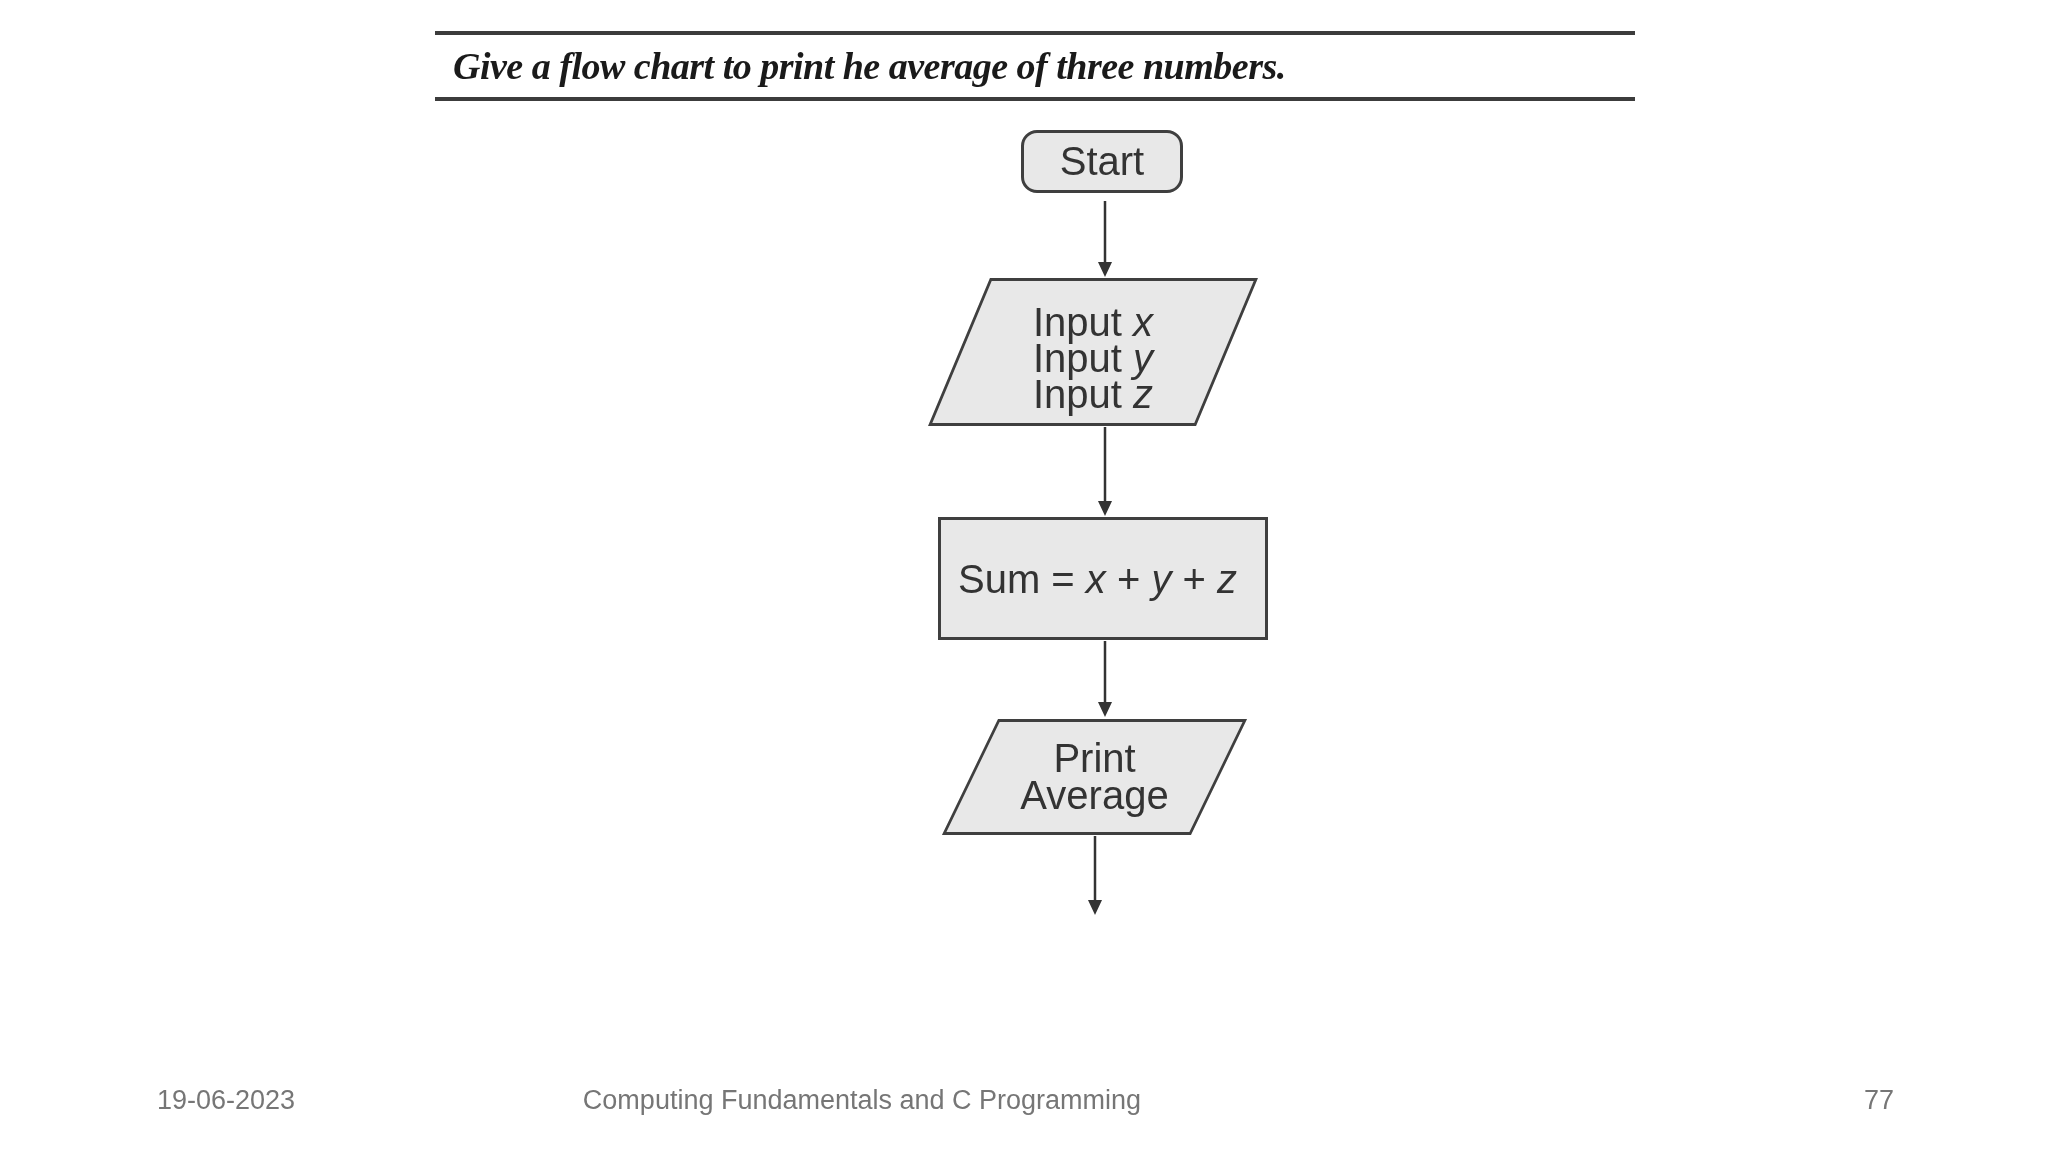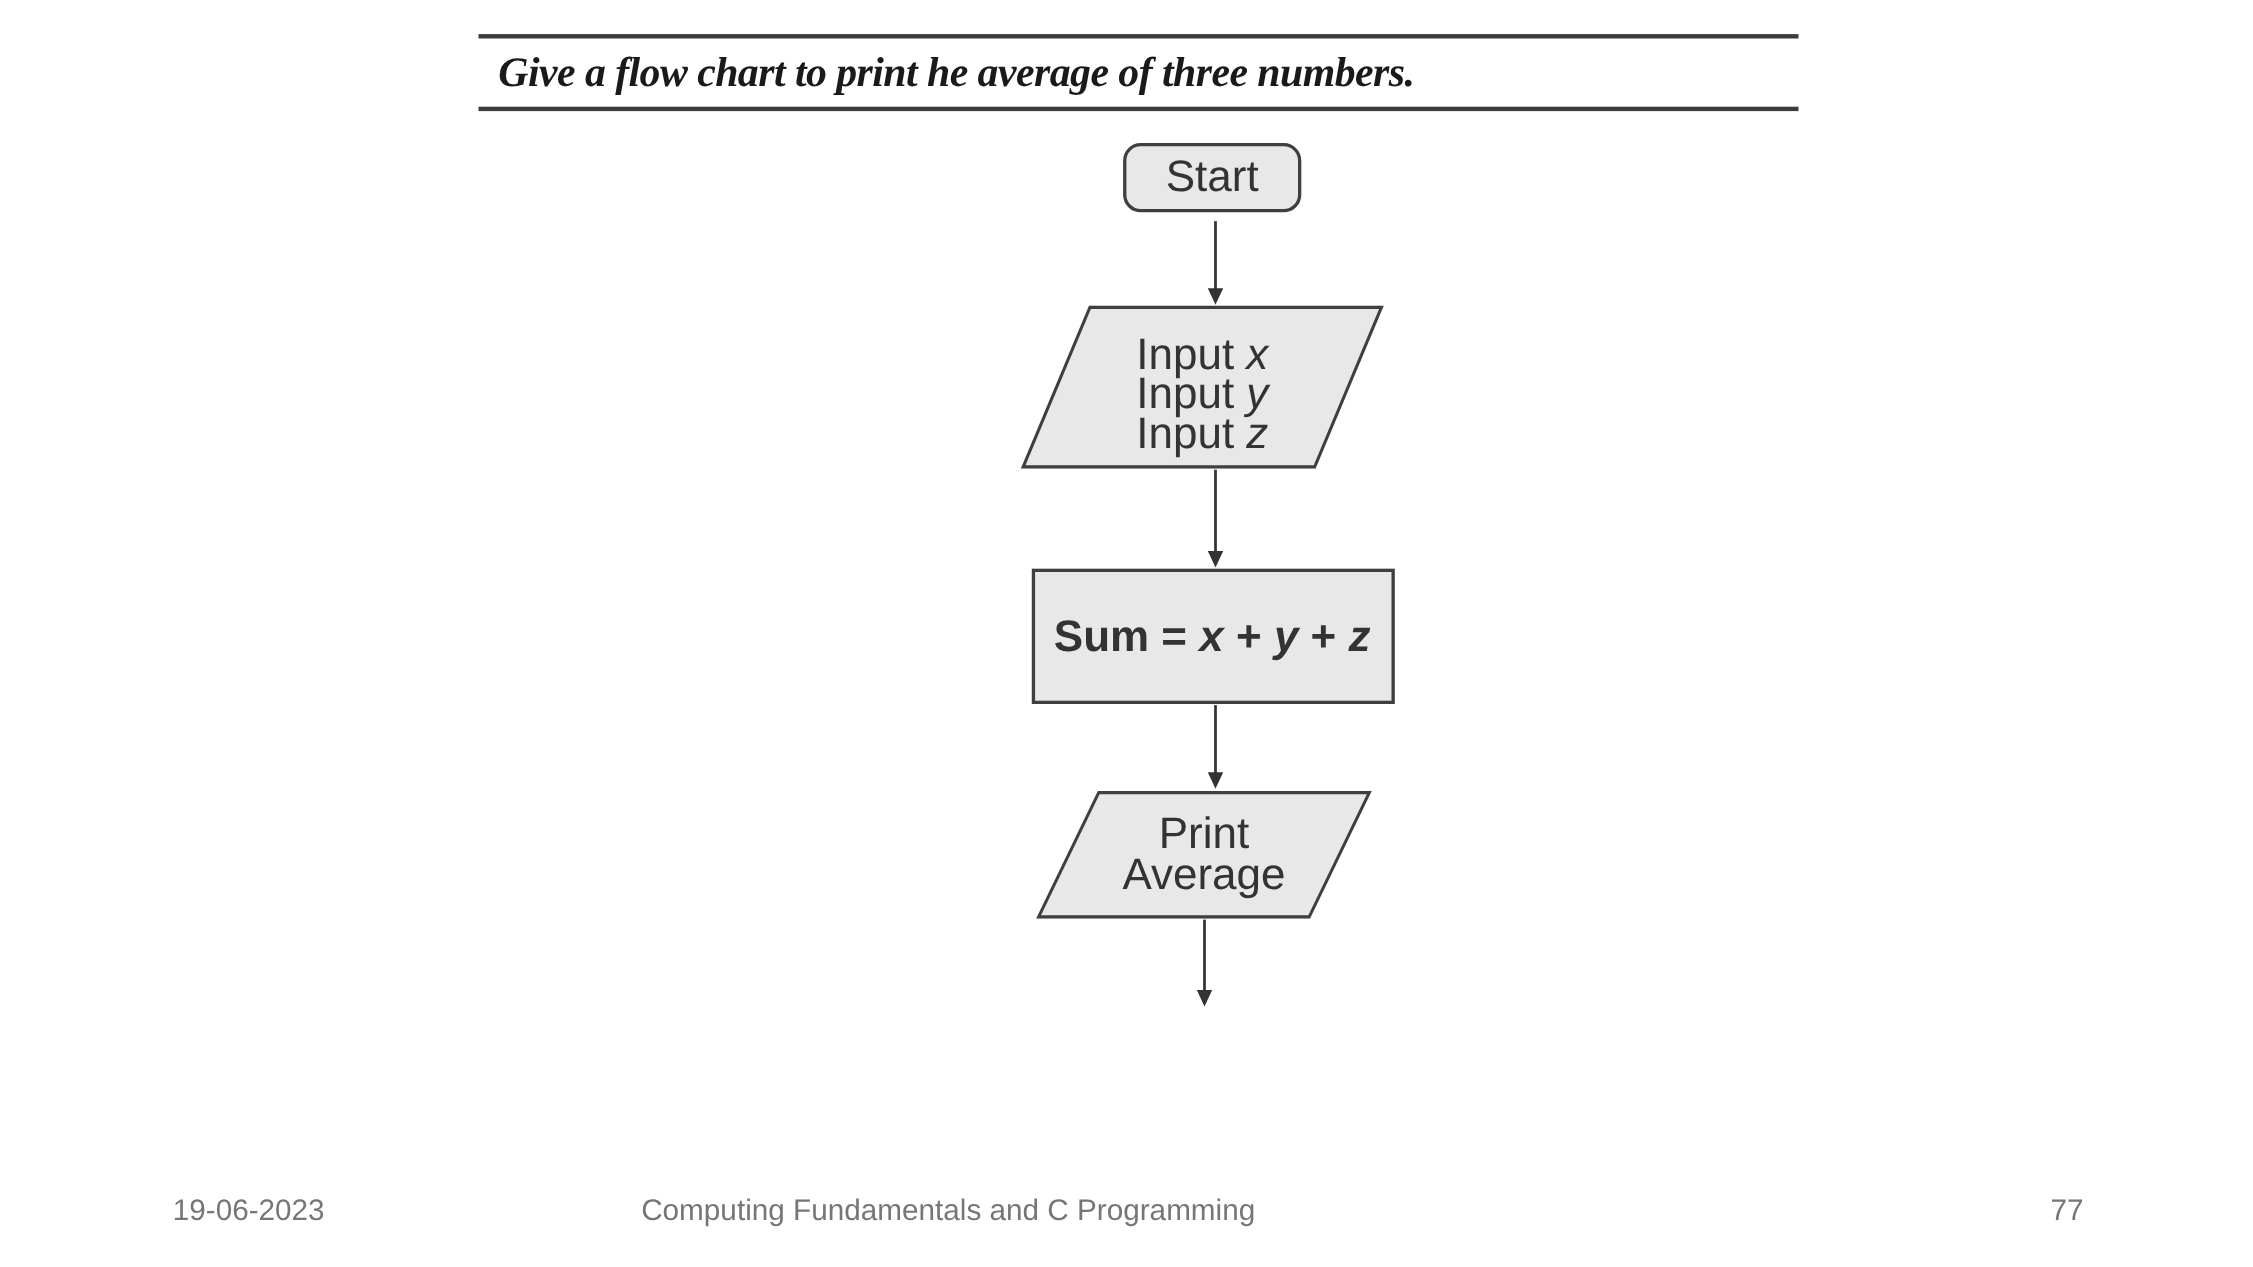--- a/index.html
+++ b/index.html
@@ -62,21 +62,20 @@
     border-radius: 24px;
   }
   .node-process {
     left: 938px; top: 517px;
     width: 330px; height: 123px;
     flex-direction: column;
     align-items: flex-start;
     justify-content: center;
     padding-left: 17px;
     line-height: 38px;
-    font-weight: bold;
   }
   .para {
     position: absolute;
     box-sizing: border-box;
     background: var(--shape-fill, #e8e8e8);
     border: 3px solid var(--shape-border, #3f3f3f);
   }
   .para-input {
     left: 959px; top: 278px;
     width: 268px; height: 148px;

